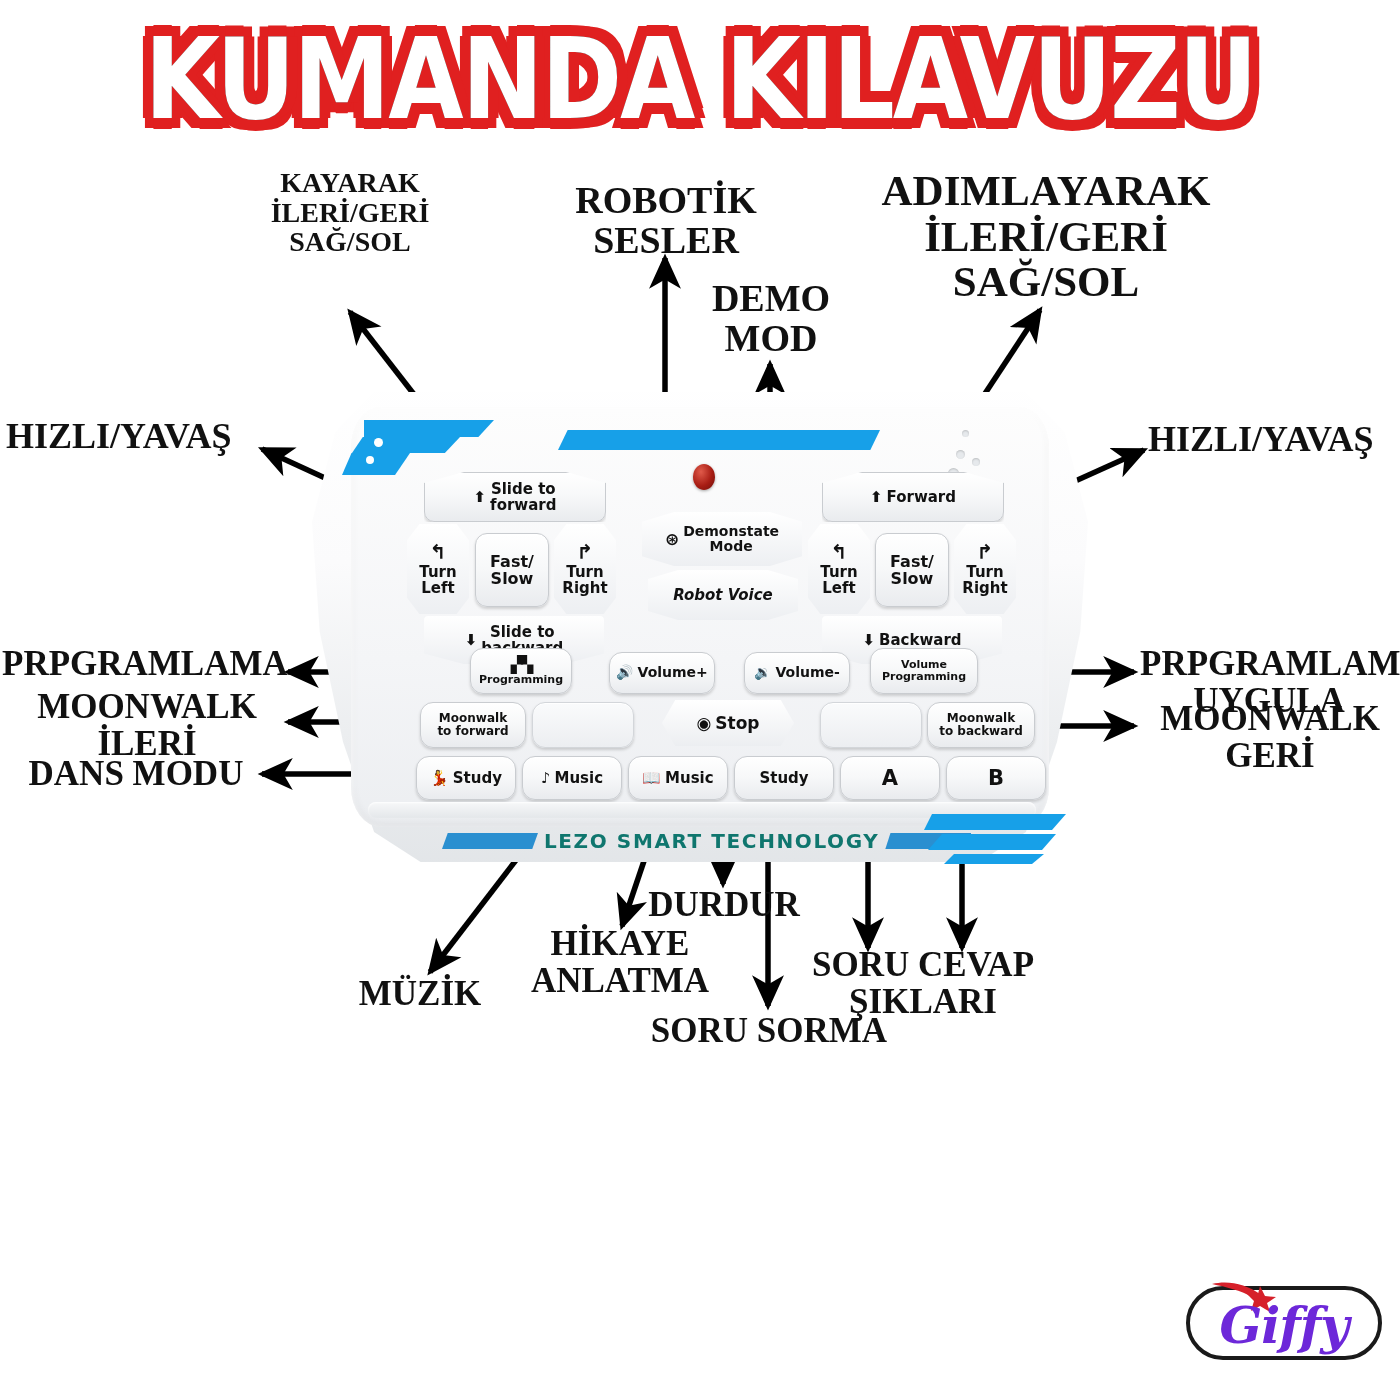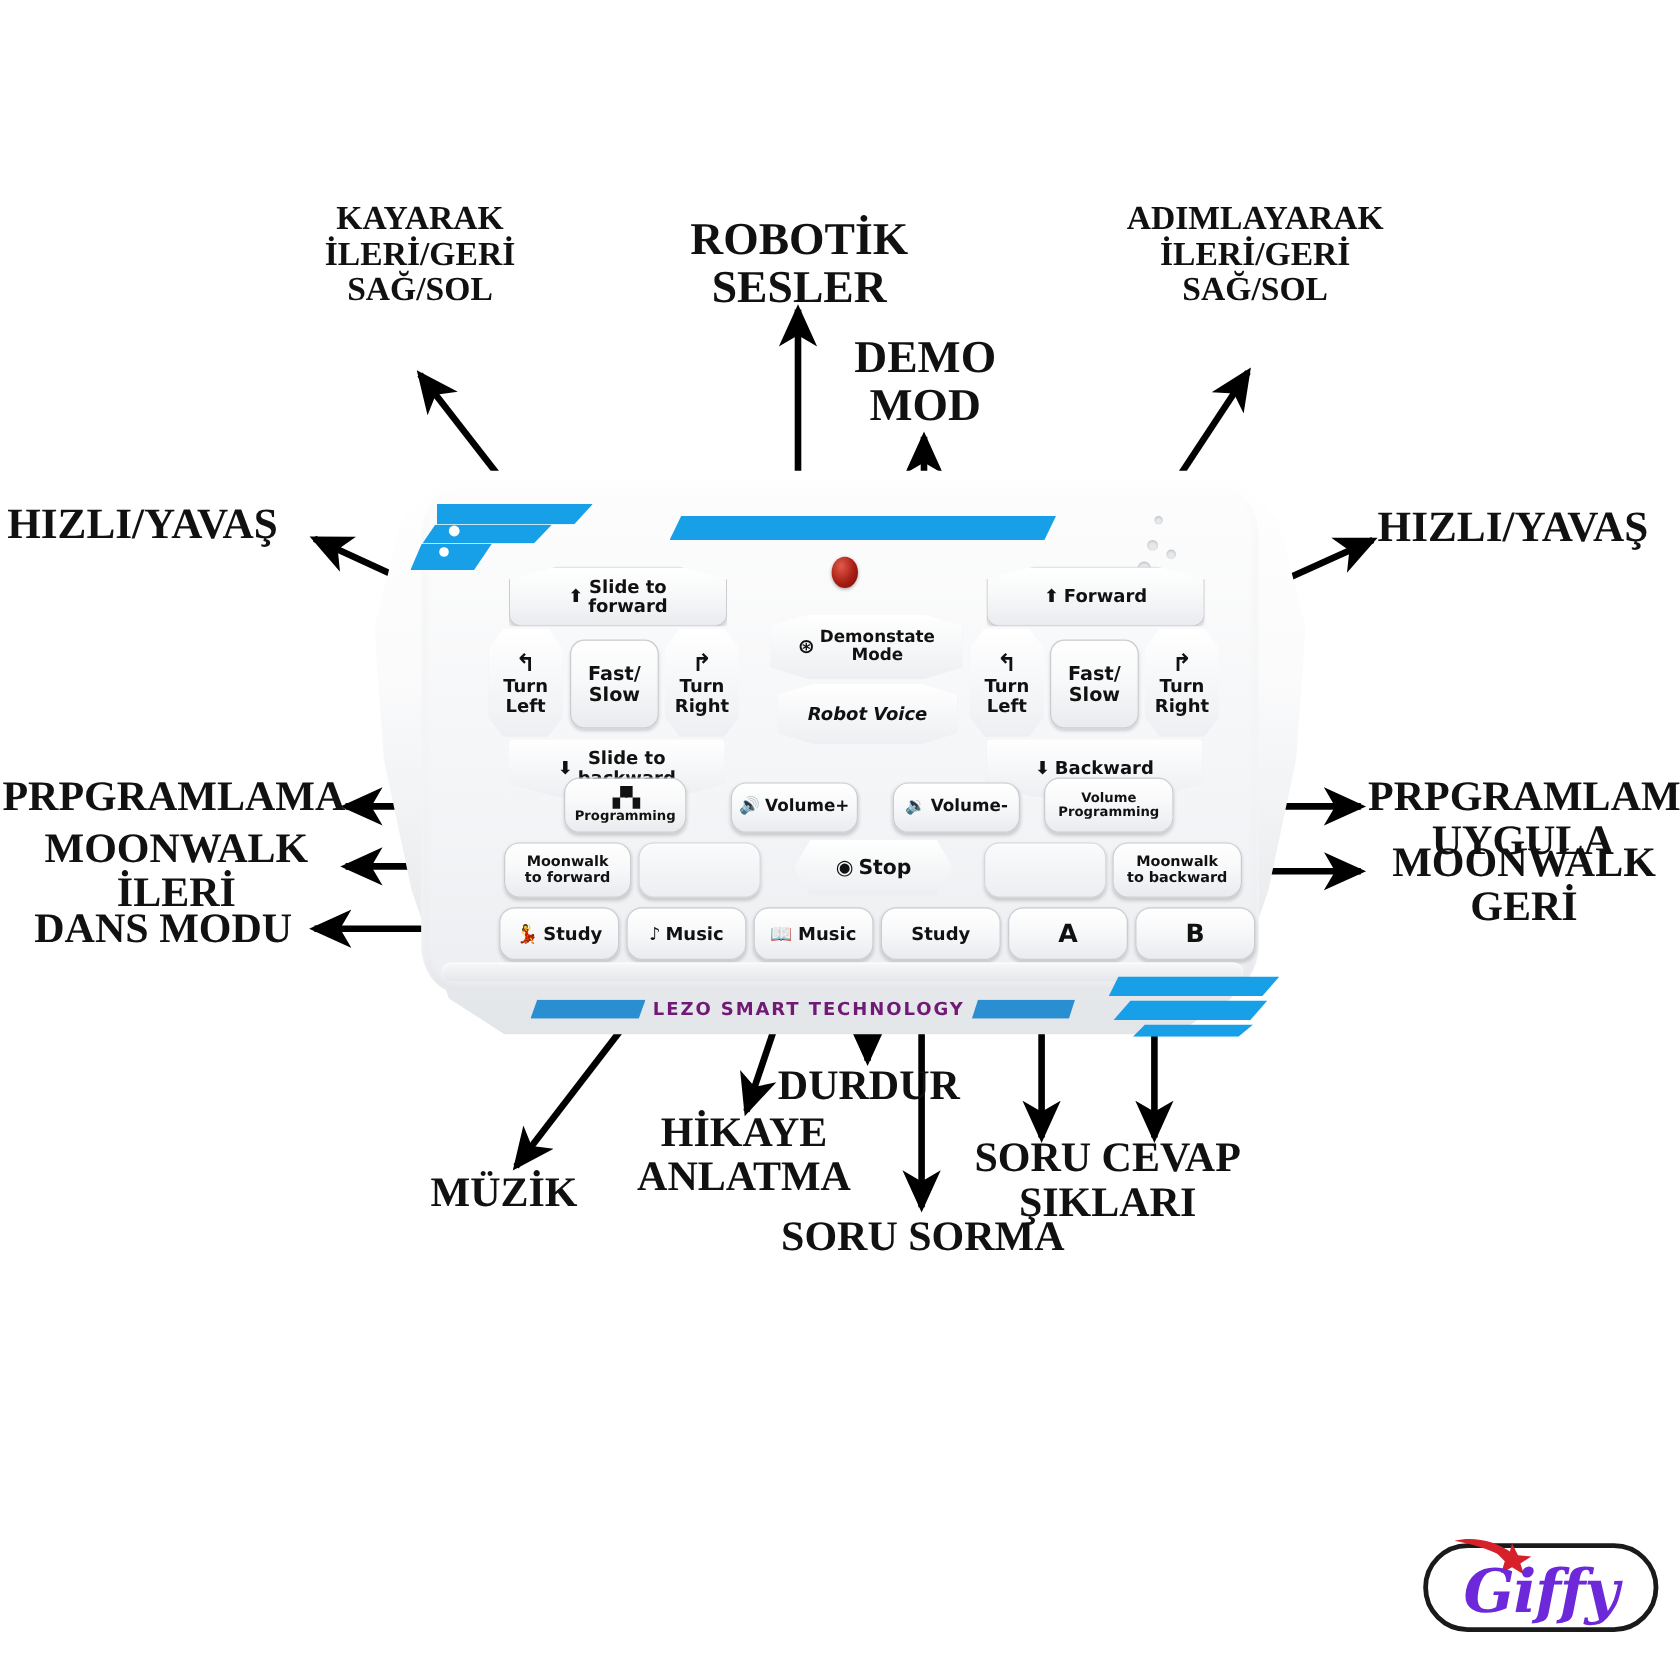--- a/index.html
+++ b/index.html
@@ -111,22 +111,22 @@
     border-radius:9px;
     box-shadow:inset 0 1px 2px rgba(255,255,255,.9);
   }
   .brand-row{
     position:absolute;left:130px;top:456px;width:560px;height:26px;
     display:flex;align-items:center;gap:6px;
   }
   .brand-dec-l{width:96px;height:16px;background:#2a8fd0;
     clip-path:polygon(6% 0,100% 0,94% 100%,0 100%);}
   .brand-txt{
-    font-family:"DejaVu Sans", sans-serif;font-weight:bold;font-size:15px;
-    color:#701a75;letter-spacing:1.6px;white-space:nowrap;
+    font-family:"DejaVu Sans", sans-serif;font-weight:bold;font-size:20px;
+    color:#0f766e;letter-spacing:1.6px;white-space:nowrap;
   }
   .brand-dec-r{width:86px;height:16px;background:#2a8fd0;
     clip-path:polygon(6% 0,100% 0,94% 100%,0 100%);}
   .dec-br{
     position:absolute;right:14px;bottom:8px;width:150px;height:52px;
   }
 
   
   .btn{
     position:absolute;
@@ -189,20 +189,23 @@
     font-family:"DejaVu Serif", serif;font-weight:bold;font-style:italic;
     font-size:50px;color:#6d28d9;letter-spacing:-1px;
     transform:translateY(2px);
   }
 </style>
 </head>
 <body>
 
 <div id="stage">
 
+  <div class="title-wrap">
+    <span class="title-txt">KUMANDA KILAVUZU</span>
+  </div>
 
   <svg id="arrows" viewBox="0 0 1400 1400">
     <defs>
       <marker id="ah" markerWidth="7" markerHeight="7" refX="5.6" refY="3.2" orient="auto">
         <path d="M0,0.3 L6.4,3.2 L0,6.1 L1.7,3.2 Z" fill="#000"></path>
       </marker>
     </defs>
     <g stroke="#000" stroke-width="5.5" fill="none" marker-end="url(#ah)">
 
       <line x1="496" y1="500" x2="350" y2="312"></line>
@@ -244,21 +247,21 @@
   <div class="lab c" style="left:200px;top:168px;width:300px;font-size:28px;">KAYARAK
 İLERİ/GERİ
 SAĞ/SOL</div>
 
   <div class="lab c" style="left:548px;top:180px;width:236px;font-size:38px;">ROBOTİK
 SESLER</div>
 
   <div class="lab c" style="left:672px;top:278px;width:198px;font-size:38px;">DEMO
 MOD</div>
 
-  <div class="lab c" style="left:880px;top:168px;width:332px;font-size:28px;">ADIMLAYARAK
+  <div class="lab c" style="left:880px;top:168px;width:332px;font-size:43px;">ADIMLAYARAK
 İLERİ/GERİ
 SAĞ/SOL</div>
 
   <div class="lab l" style="left:6px;top:417px;width:268px;font-size:36px;">HIZLI/YAVAŞ</div>
 
   <div class="lab l" style="left:2px;top:645px;width:288px;font-size:35px;">PRPGRAMLAMA</div>
 
   <div class="lab c" style="left:16px;top:688px;width:262px;font-size:35px;">MOONWALK
 İLERİ</div>
 

